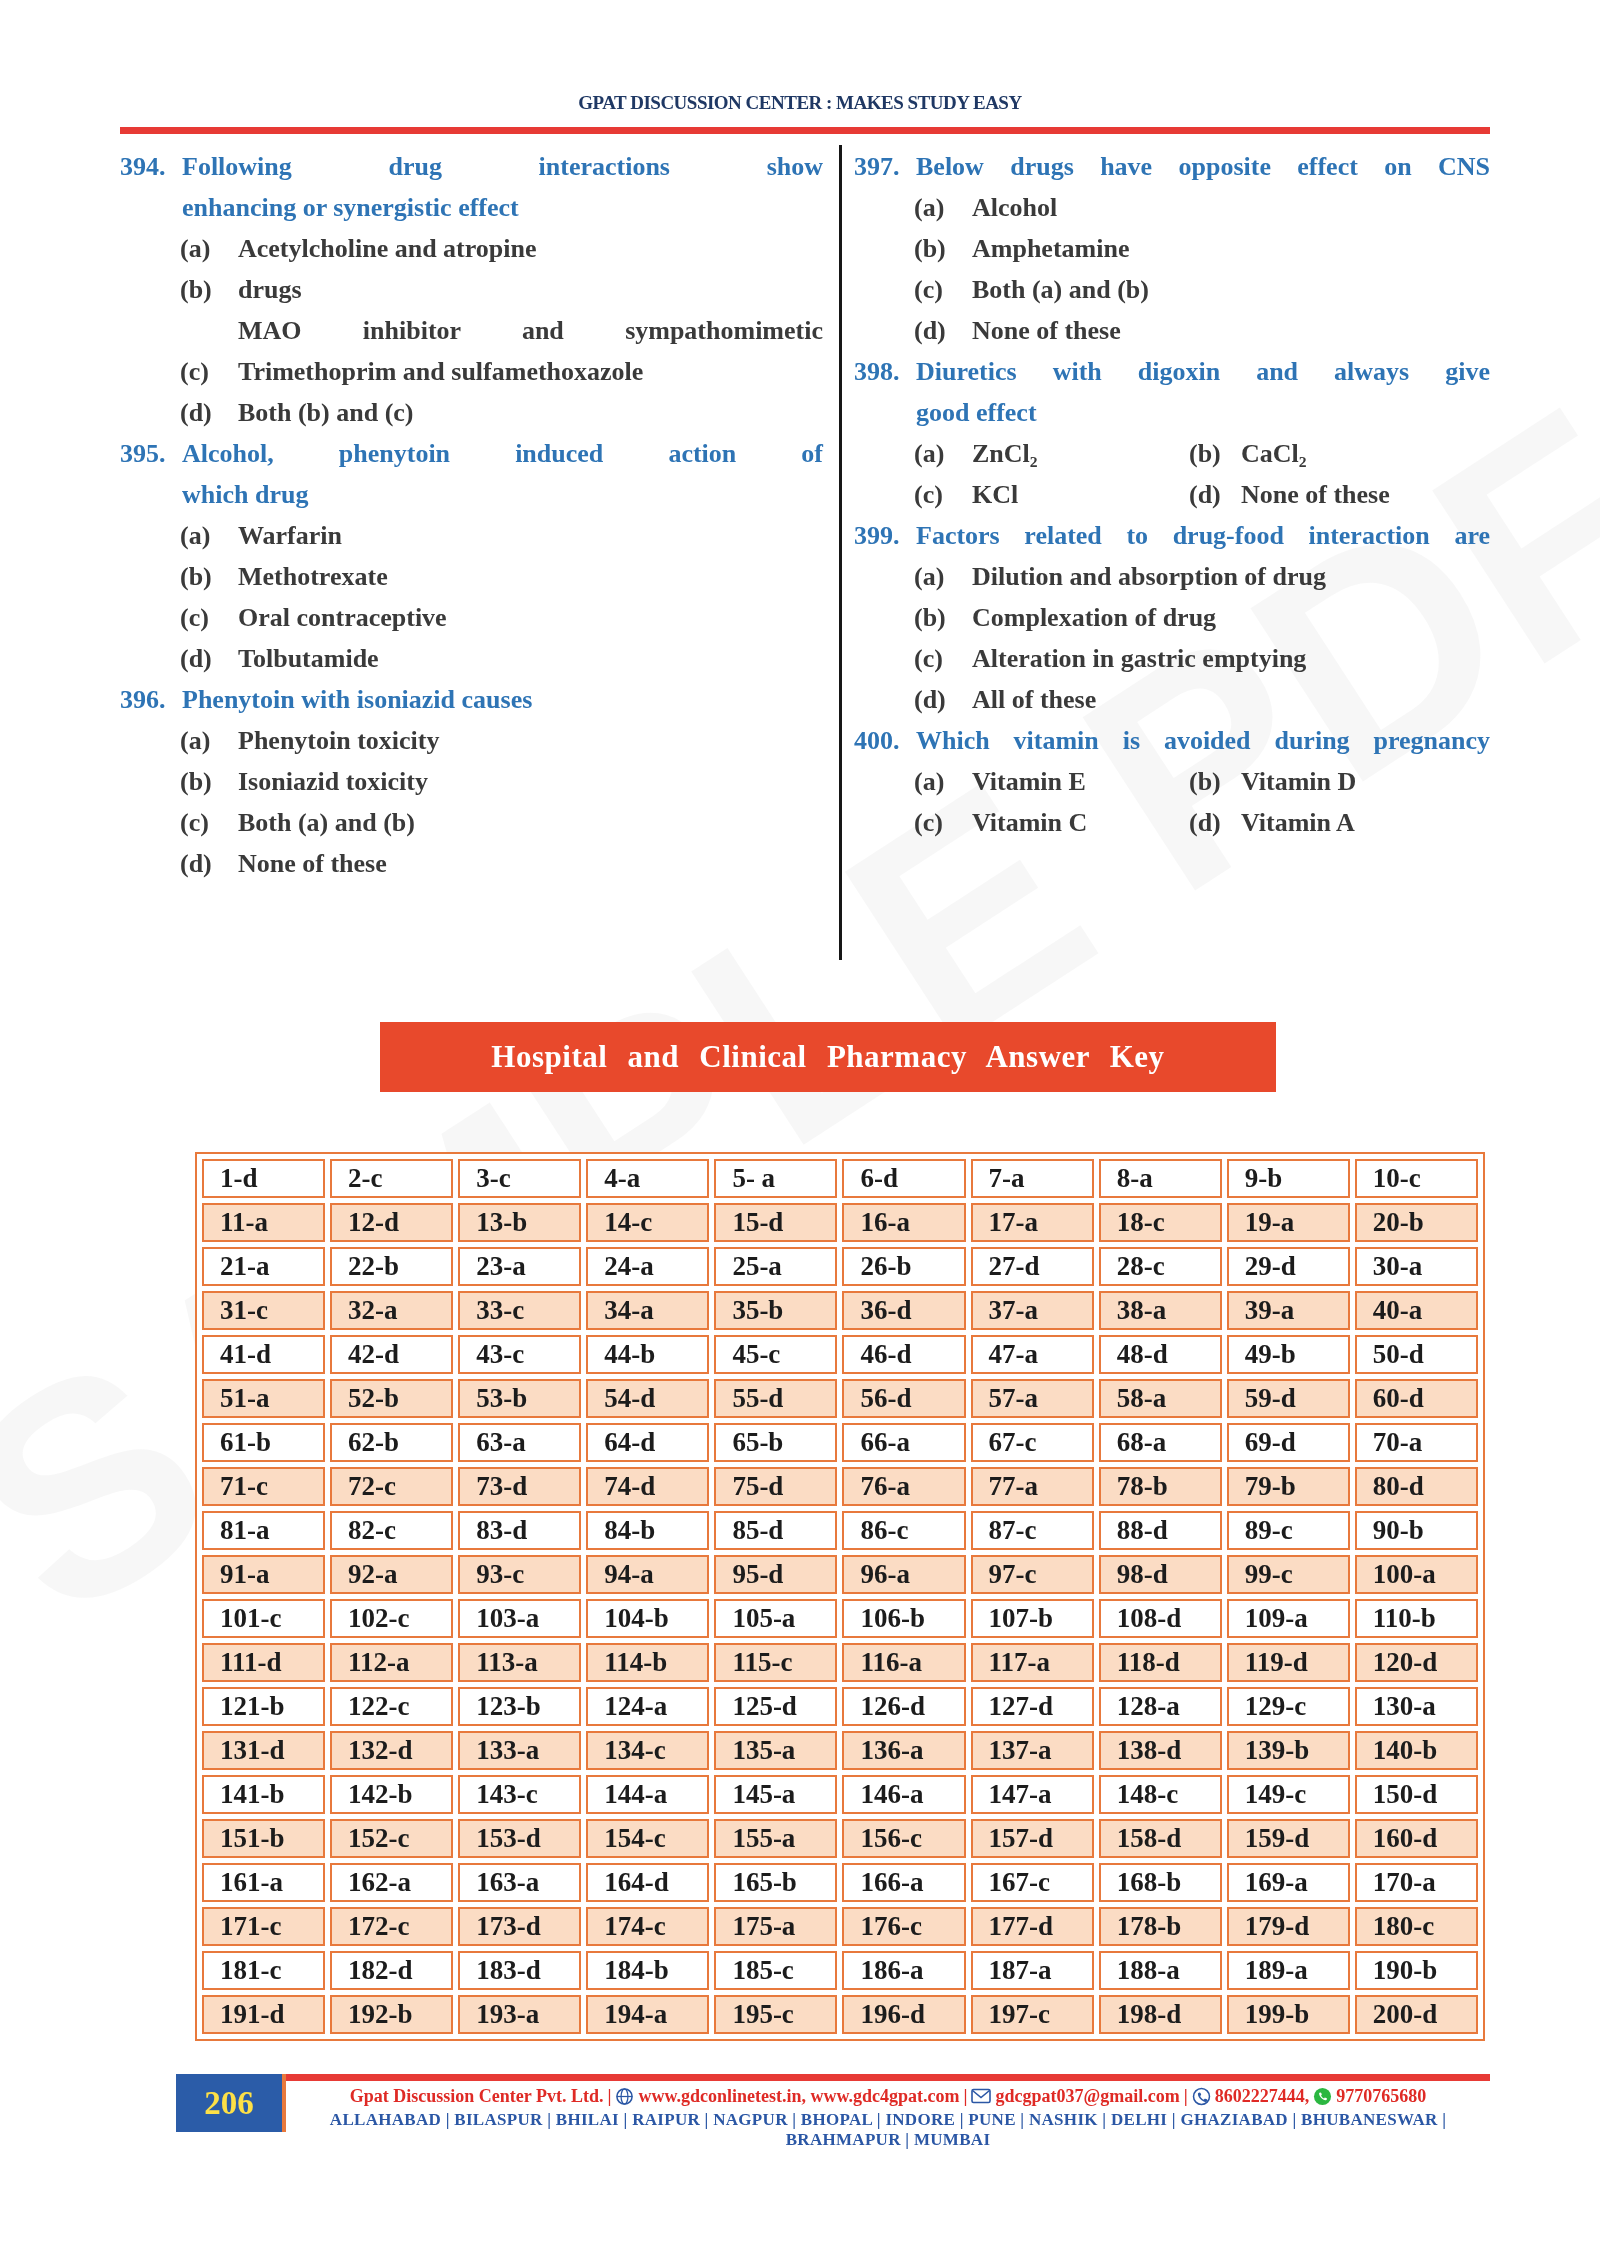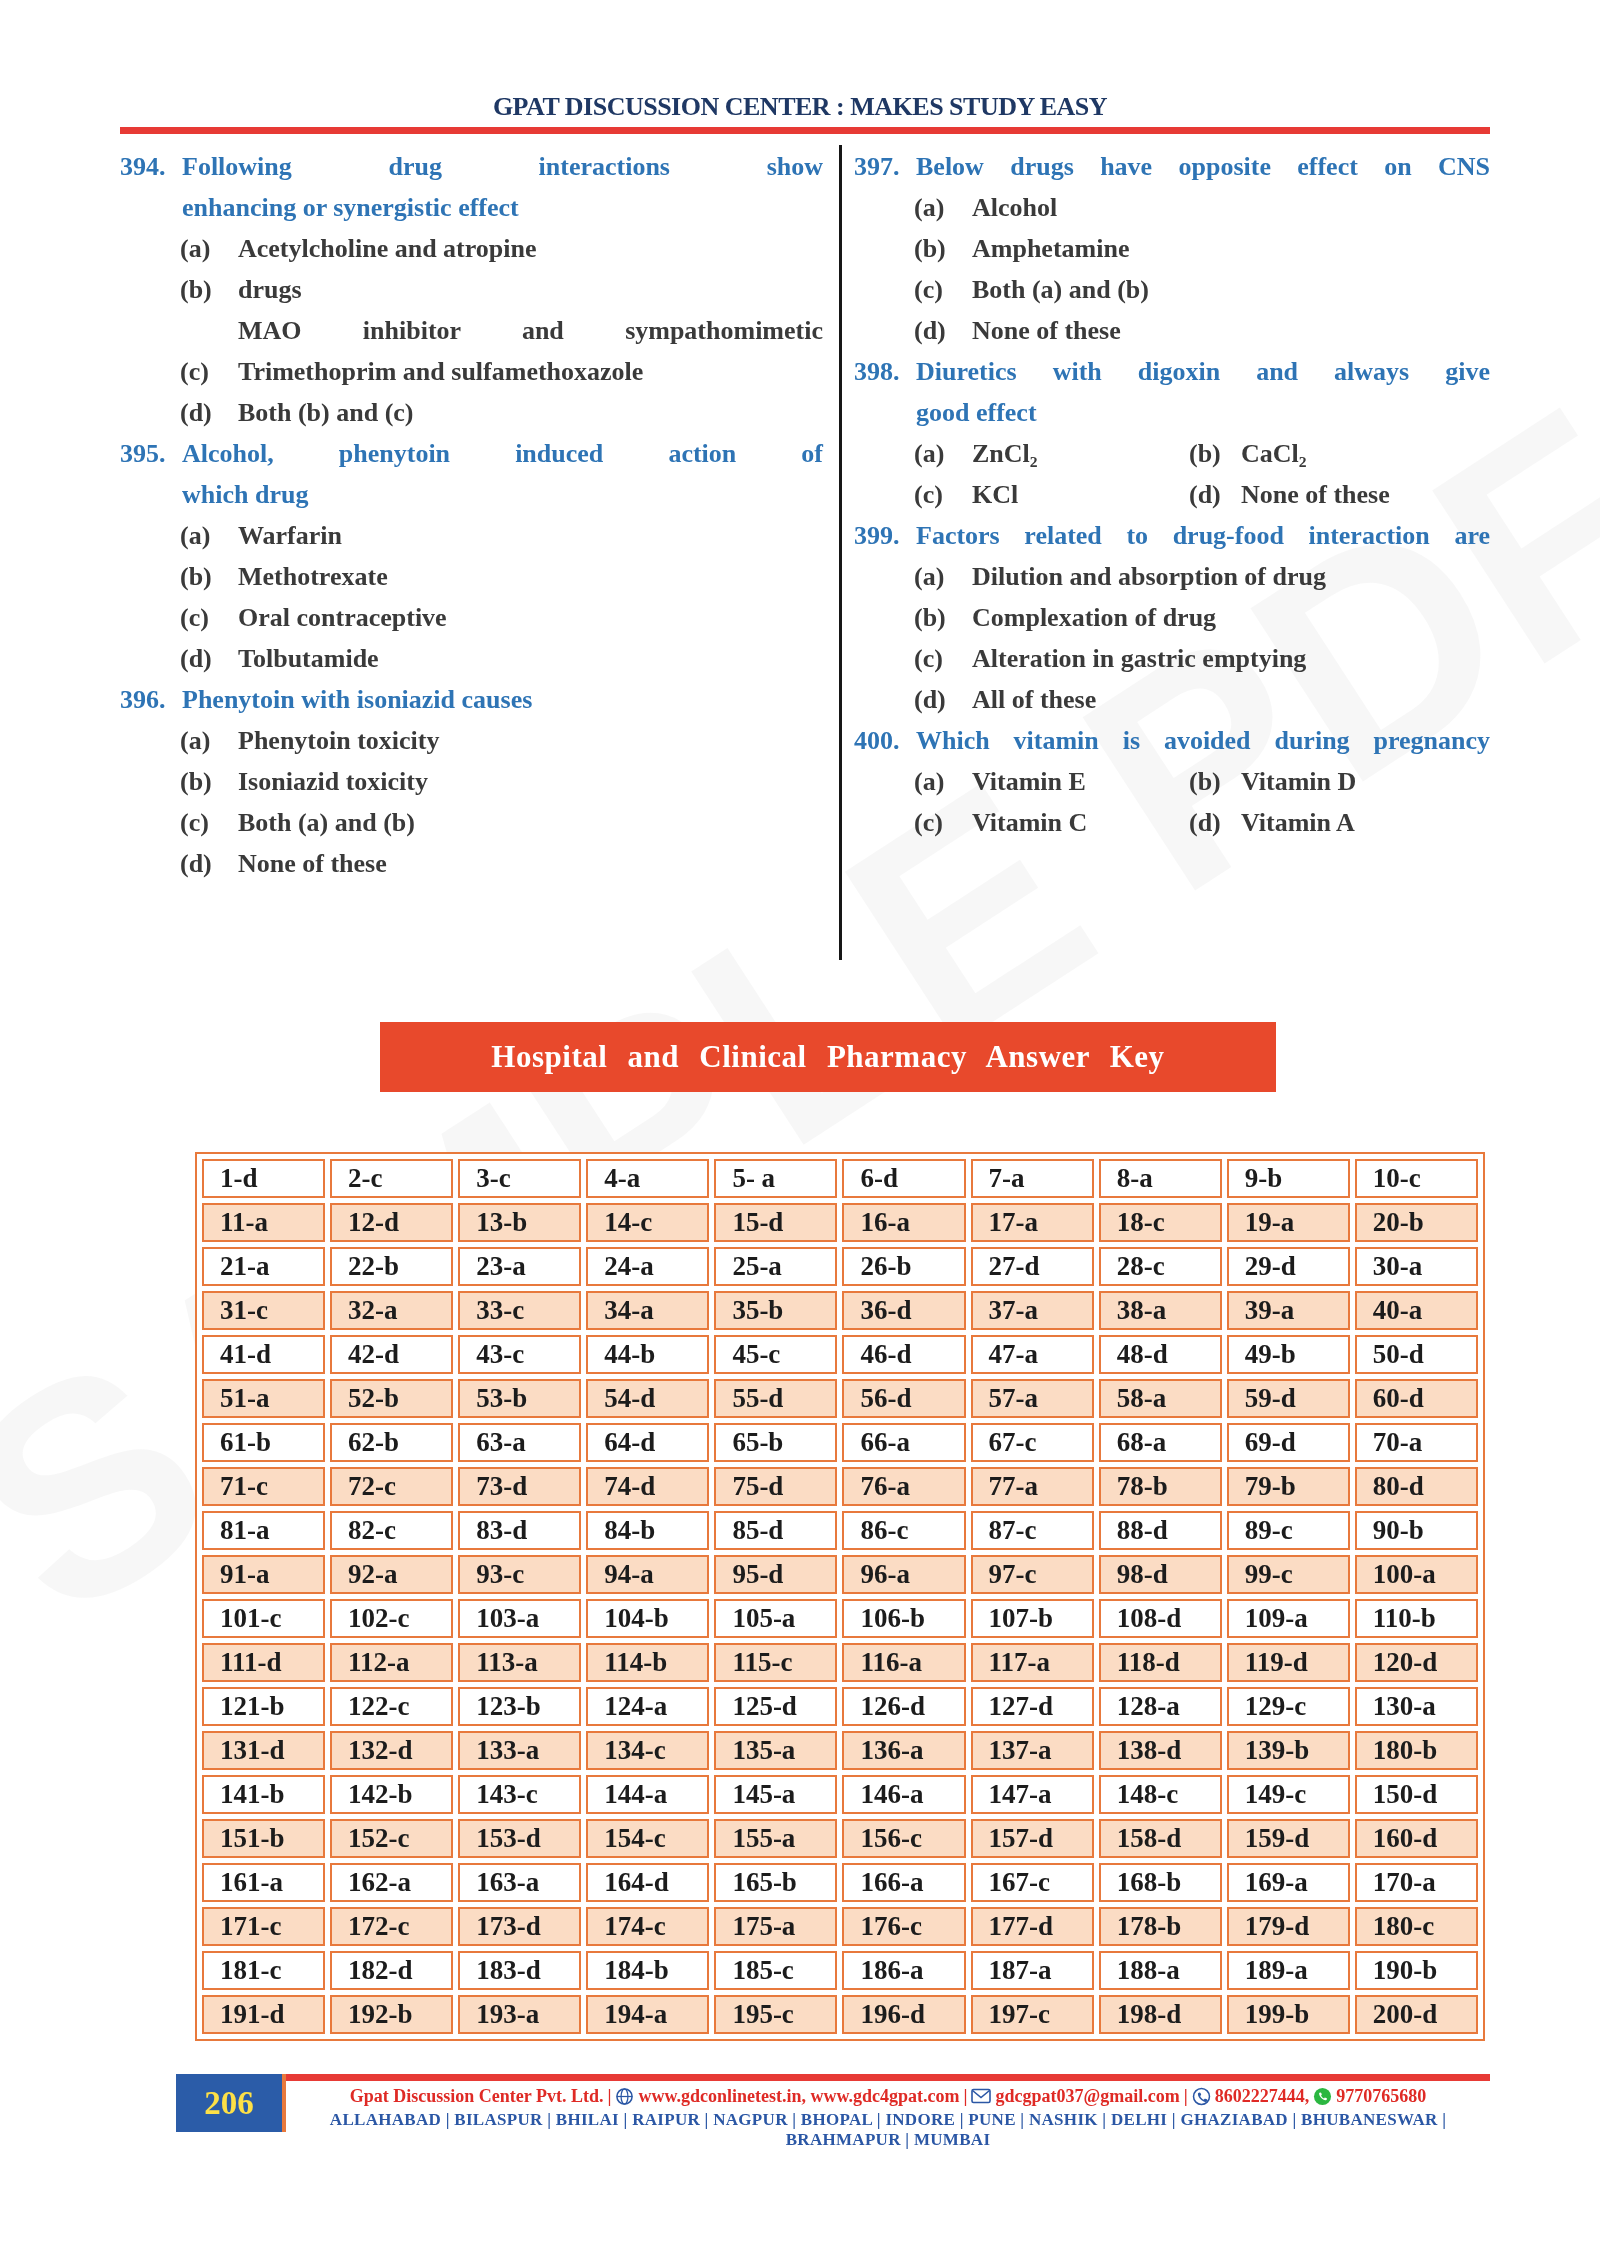--- a/index.html
+++ b/index.html
@@ -5,21 +5,21 @@
   html,body{margin:0;padding:0;background:#888;}
   .page{position:relative;width:1600px;height:2263px;margin:0 auto;background:#ffffff;
         overflow:hidden;font-family:"Liberation Serif",serif;}
   
   .watermark{position:absolute;left:-150px;top:850px;width:1900px;text-align:center;
              font-family:"Liberation Sans",sans-serif;font-weight:bold;font-size:300px;
              color:rgba(110,110,110,0.055);transform:rotate(-33deg);white-space:nowrap;
              pointer-events:none;}
   
   .header-title{position:absolute;top:92px;left:0;width:1600px;text-align:center;
-                font-weight:bold;font-size:26px;color:var(--navy,#1F3864);letter-spacing:-0.5px;}
+                font-weight:bold;font-size:19px;color:var(--navy,#1F3864);letter-spacing:-0.5px;}
   .header-rule{position:absolute;left:120px;top:127px;width:1370px;height:7px;background:var(--rule,#E73A35);}
   
   .divider{position:absolute;left:839px;top:145px;width:3px;height:815px;background:#161616;}
   .col{position:absolute;top:146px;font-size:26px;font-weight:bold;line-height:41px;}
   #col-left{left:120px;width:703px;}
   #col-right{left:854px;width:636px;}
   .q-head{display:flex;justify-content:flex-end;}
   .q-num{flex:0 0 62px;color:var(--qblue,#2E74B5);}
   .q-body{flex:1;min-width:0;}
   .q-line{color:var(--qblue,#2E74B5);}
@@ -474,21 +474,21 @@
         <tr class="alt">
           <td>131-d</td>
           <td>132-d</td>
           <td>133-a</td>
           <td>134-c</td>
           <td>135-a</td>
           <td>136-a</td>
           <td>137-a</td>
           <td>138-d</td>
           <td>139-b</td>
-          <td>180-b</td>
+          <td>140-b</td>
         </tr>
         <tr>
           <td>141-b</td>
           <td>142-b</td>
           <td>143-c</td>
           <td>144-a</td>
           <td>145-a</td>
           <td>146-a</td>
           <td>147-a</td>
           <td>148-c</td>

